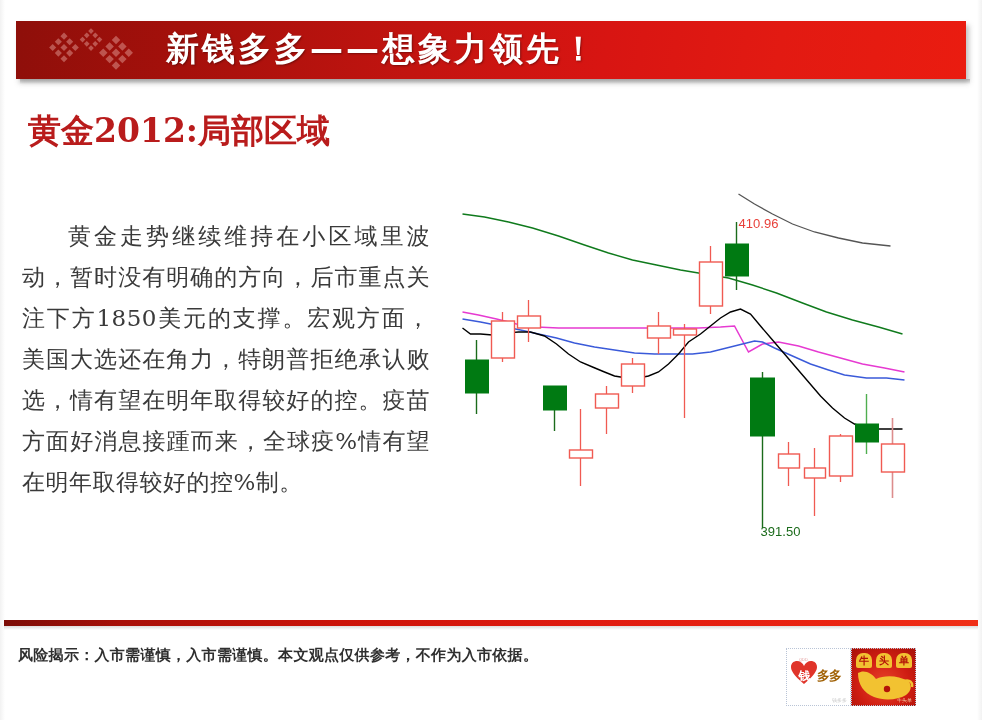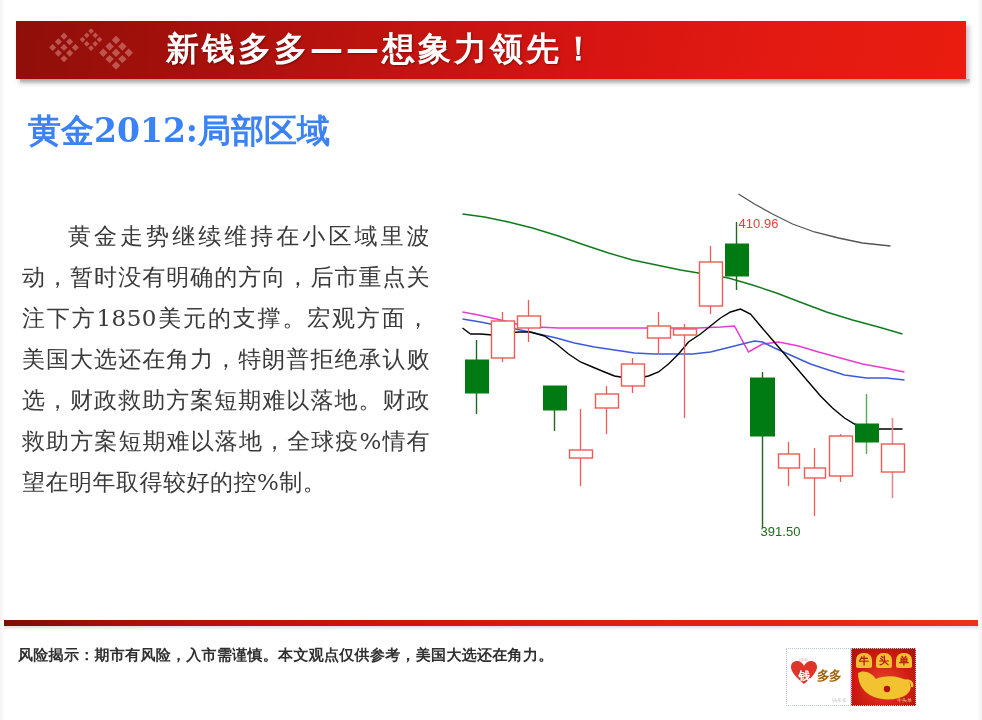--- a/index.html
+++ b/index.html
@@ -46,21 +46,21 @@
     color:#ffffff;
     font-family:"DejaVu Serif", serif;
     font-size:33px;font-weight:bold;letter-spacing:3px;
     white-space:nowrap;
     text-shadow:1px 1px 2px rgba(0,0,0,.35);
     text-align:right;
   }
   
   .slide-title{
     position:absolute;left:28px;top:108px;width:400px;
-    color:#3b82f6;
+    color:#b91c1c;
     font-family:"DejaVu Serif", serif;
     font-size:33px;font-weight:bold;
     line-height:46px;
     letter-spacing:0px;
   }
   
   .body-copy{
     position:absolute;left:22px;top:216px;width:408px;
     color:#3a3a3a;
     font-family:"DejaVu Serif", serif;
@@ -192,21 +192,21 @@
       </svg>
       <div class="banner-title">新钱多多——想象力领先！</div>
     </div>
   </div>
 
   <div class="slide-title">
     <div>黄金2012:局部区域</div>
   </div>
 
   <div class="body-copy">
-    <p>黄金走势继续维持在小区域里波动，暂时没有明确的方向，后市重点关注下方1850美元的支撑。宏观方面，美国大选还在角力，特朗普拒绝承认败选，财政救助方案短期难以落地。财政救助方案短期难以落地，全球疫%情有望在明年取得较好的控%制。</p>
+    <p>黄金走势继续维持在小区域里波动，暂时没有明确的方向，后市重点关注下方1850美元的支撑。宏观方面，美国大选还在角力，特朗普拒绝承认败选，情有望在明年取得较好的控。疫苗方面好消息接踵而来，全球疫%情有望在明年取得较好的控%制。</p>
   </div>
 
   <div class="chart-area">
     <svg width="555" height="380" viewBox="0 0 470 380" xmlns="http://www.w3.org/2000/svg">
 
       <polyline fill="none" stroke="#555555" stroke-width="1.3" points="276,8 292,18 310,28 330,38 352,46 376,52 400,57 428,60"></polyline>
 
       <polyline fill="none" stroke="#0f7a1c" stroke-width="1.4" points="0,28 22,31 46,36 70,42 96,50 122,59 146,67 170,74 194,79 218,84 242,88 266,92 290,99 314,107 340,117 364,126 390,134 416,141 440,148"></polyline>
 
       <polyline fill="none" stroke="#e63ad1" stroke-width="1.5" points="0,126 16,129 34,133 54,138 74,141 96,142 118,142 142,142 166,142 190,142 214,142 236,142 258,141 272,140 286,166 300,158 316,156 336,160 356,166 378,172 400,178 422,182 442,186"></polyline>
@@ -300,21 +300,21 @@
         <rect x="419" y="258" width="23" height="28" fill="#ffffff" stroke="#f05a52" stroke-width="1.4"></rect>
       </g>
 
       <text class="lbl" x="296" y="42" text-anchor="middle" fill="#e8403a">410.96</text>
       <text class="lbl" x="318" y="350" text-anchor="middle" fill="#1b6b1b">391.50</text>
     </svg>
   </div>
 
   <div class="footer-rule"></div>
   <div class="footer-rule-shadow"></div>
-  <div class="disclaimer">风险揭示：期市有风险，入市需谨慎。本文观点仅供参考，美国大选还在角力。</div>
+  <div class="disclaimer">风险揭示：入市需谨慎，入市需谨慎。本文观点仅供参考，不作为入市依据。</div>
 
   <div class="logos">
 
     <div class="logo-box logo-a">
       <svg class="heart" viewBox="0 0 26 24" xmlns="http://www.w3.org/2000/svg">
         <path d="M13 23 C2 14 0 9 0 6 C0 2 3 0 6 0 C9 0 12 2 13 5 C14 2 17 0 20 0 C23 0 26 2 26 6 C26 9 24 14 13 23 Z" fill="#e0342a"></path>
       </svg>
       <div class="logo-a-tiny">QDD</div>
       <div class="logo-a-txt1">钱</div>
       <div class="logo-a-txt2">多多</div>

